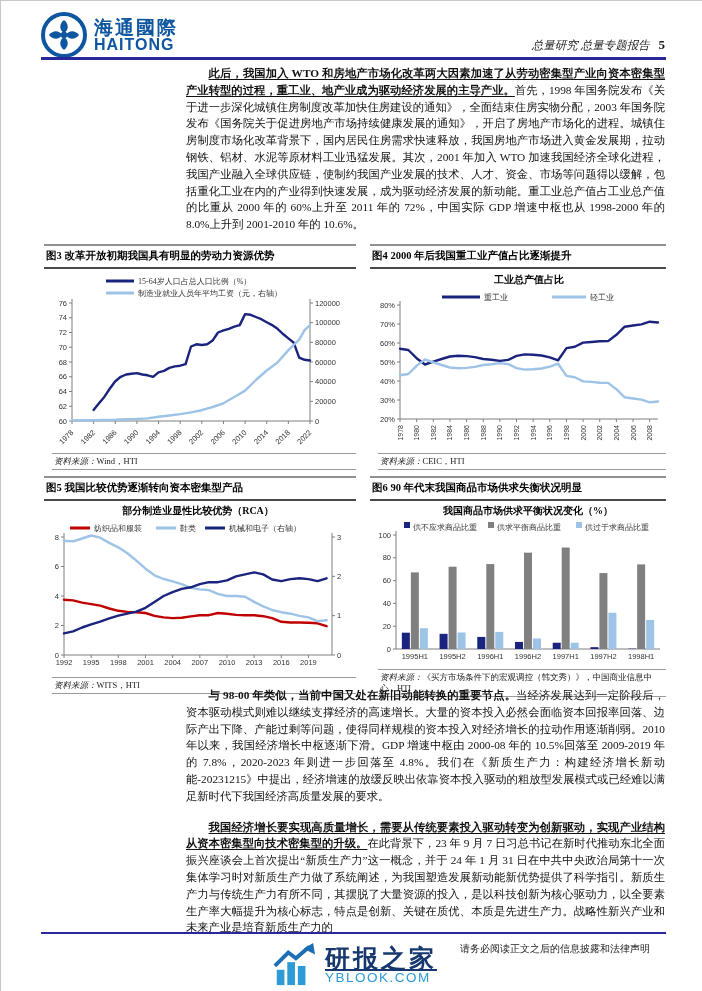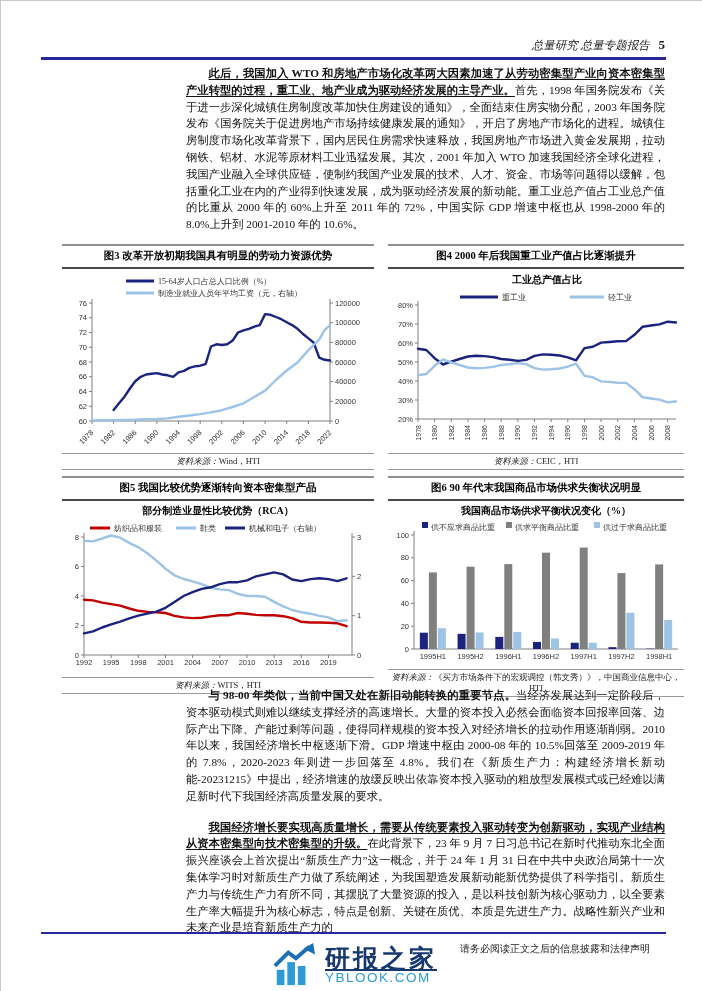--- a/index.html
+++ b/index.html
@@ -17,49 +17,65 @@
   .hdr-right .pgnum{font-style:normal; font-weight:bold; font-size:13px; margin-left:6px;}
   .hdr-rule{position:absolute; left:40px; right:37px; top:56px; height:3px; background:#28289b;}
   
   .bodytext{position:absolute; left:185px; width:479px; font-size:11.3px; line-height:16.8px; text-align:justify;}
   .bodytext p{margin:2px 0 14px 0; text-indent:2em;}
   .lead{font-weight:bold;}
   .ul{text-decoration:underline; text-underline-offset:2px;}
   #para1{top:62px;}
   #para2{top:684px;}
   
-  .figs{position:absolute; left:61px; top:243px; width:622px; display:grid;
-        grid-template-columns:312px 296px; column-gap:14px; row-gap:6px;text-align:center;}
+  .figs{position:absolute; left:43px; top:243px; width:622px; display:grid;
+        grid-template-columns:312px 296px; column-gap:14px; row-gap:6px;}
   .fig{margin:0;}
   .fig figcaption{
     font-size:10.5px; font-weight:bold; color:#000; padding:3px 2px 4px 2px;
     border-top:2px solid #909090; border-bottom:2px solid #4a4a4a;
   }
   .fig .chartbox{padding:2px 0 0 0;}
   .fig .src{
     font-size:8.5px; color:#222; padding:2px 2px;
-    border-top:1px solid #9a9a9a; border-bottom:1px solid #9a9a9a; line-height:11px;
+    border-top:1px solid #9a9a9a; border-bottom:1px solid #9a9a9a; line-height:11px;margin-left:8px;
   }
   .src-label{font-style:italic;}
   svg text{font-family:"Liberation Sans","DejaVu Sans",sans-serif; fill:#333;}
   svg .cjk{font-family:"Liberation Serif","DejaVu Serif",serif;}
   svg .ttl{font-weight:bold; fill:#000;}
   
   .ftr-rule{position:absolute; left:40px; right:37px; top:931px; height:2px; background:#28289b;}
   .wm{position:absolute; left:270px; top:942px; display:flex; align-items:center; gap:8px;}
   .wm-txt{display:flex; flex-direction:column; line-height:1;}
   .wm-cn{font-size:25px; font-weight:bold; color:#17386e; letter-spacing:3px;text-decoration:underline;}
   .wm-en{font-size:13.5px; color:#2e9bd6; letter-spacing:1.5px; margin-top:0; font-family:"Liberation Sans","DejaVu Sans",sans-serif;}
   .disc{position:absolute; right:53px; top:941px; font-size:10px; color:#222;}
 </style>
 </head>
 <body>
 
 <div class="page">
 
+  <div class="hdr-logo">
+    <svg width="46" height="46" viewBox="0 0 46 46">
+      <circle cx="23" cy="23" r="21" fill="none" stroke="#0f56a0" stroke-width="4"></circle>
+      <g fill="#0f56a0">
+        <path d="M23 8 C28 12 28 18 23 21 C18 18 18 12 23 8 Z"></path>
+        <path d="M38 23 C34 28 28 28 25 23 C28 18 34 18 38 23 Z"></path>
+        <path d="M23 38 C18 34 18 28 23 25 C28 28 28 34 23 38 Z"></path>
+        <path d="M8 23 C12 18 18 18 21 23 C18 28 12 28 8 23 Z"></path>
+        <circle cx="23" cy="23" r="3.2"></circle>
+      </g>
+    </svg>
+    <div class="logo-txt">
+      <span class="logo-cn">海通國際</span>
+      <span class="logo-en">HAITONG</span>
+    </div>
+  </div>
   <div class="hdr-right">
     <span>总量研究 总量专题报告</span>
     <span class="pgnum">5</span>
   </div>
   <div class="hdr-rule"></div>
 
   <section class="bodytext" id="para1">
     <p><span class="lead ul">此后，我国加入 WTO 和房地产市场化改革两大因素加速了从劳动密集型产业向资本密集型产业转型的过程，重工业、地产业成为驱动经济发展的主导产业。</span><span>首先，1998 年国务院发布《关于进一步深化城镇住房制度改革加快住房建设的通知》，全面结束住房实物分配，2003 年国务院发布《国务院关于促进房地产市场持续健康发展的通知》，开启了房地产市场化的进程。城镇住房制度市场化改革背景下，国内居民住房需求快速释放，我国房地产市场进入黄金发展期，拉动钢铁、铝材、水泥等原材料工业迅猛发展。其次，2001 年加入 WTO 加速我国经济全球化进程，我国产业融入全球供应链，使制约我国产业发展的技术、人才、资金、市场等问题得以缓解，包括重化工业在内的产业得到快速发展，成为驱动经济发展的新动能。重工业总产值占工业总产值的比重从 2000 年的 60%上升至 2011 年的 72%，中国实际 GDP 增速中枢也从 1998-2000 年的 8.0%上升到 2001-2010 年的 10.6%。</span></p>
   </section>
 

